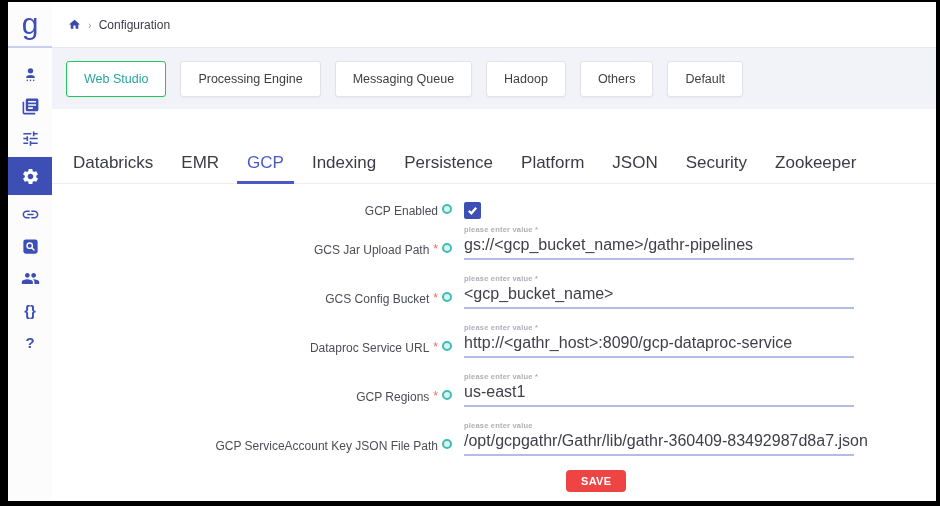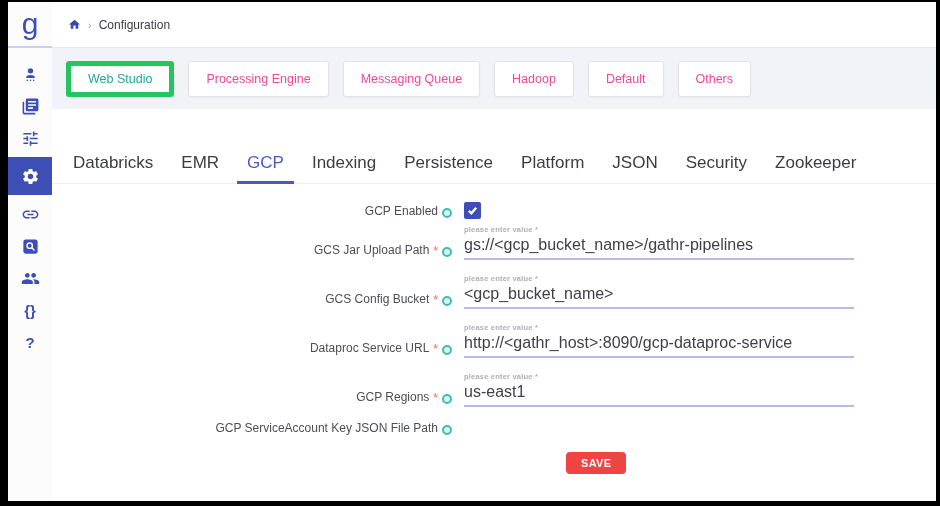--- a/index.html
+++ b/index.html
@@ -20,36 +20,36 @@
 
   
   .main { flex:1; display:flex; flex-direction:column; min-width:0; }
   .header { height:46px; background:#fff; display:flex; align-items:center; padding-left:16px; border-bottom:1px solid #e7e9f2; }
   .crumb { display:flex; align-items:center; gap:7px; font-size:12px; color:#3c3c46; }
   .crumb svg { width:13px; height:13px; fill:#3949ab; }
   .crumb .sep { color:#9a9aa5; font-size:11px; }
 
   .tabstrip { height:61px; background:#f2f3f8; display:flex; align-items:center; gap:14px; padding-left:14px; }
   .topbtn { background:#fff; border:1px solid #e2e2e8; border-radius:3px; height:36px; padding:0 17px;
-            font-size:12.5px; color:#ec4899; font-family:inherit; cursor:pointer; box-shadow:0 1px 2px rgba(0,0,0,0.04); }
-  .topbtn.active { border:5px solid #22c55e; color:#26a69a; }
+            font-size:12.5px; color:#404040; font-family:inherit; cursor:pointer; box-shadow:0 1px 2px rgba(0,0,0,0.04); }
+  .topbtn.active { border:1px solid #22c55e; color:#26a69a; }
 
   .content { flex:1; background:#fff; position:relative; overflow:hidden; }
 
   
   .subtabs { margin-top:44px; display:flex; padding-left:7px; border-bottom:1px solid #eeeef2; }
   .subtab { padding:0 14px 10px 14px; font-size:17px; color:#3c3c46; cursor:pointer; position:relative; }
   .subtab.active { color:#4a5ac4; }
   .subtab.active::after { content:""; position:absolute; left:4px; right:4px; bottom:-1px; height:3px; background:#4a5ac4; }
 
   
   .form { margin-top:18px; }
   .form-row { display:flex; align-items:flex-end; margin-bottom:14px; }
   .form-row.check-row { align-items:center; margin-bottom:6px; }
-  .label-cell { width:400px; text-align:right; font-size:12px; color:#4d4d57; display:flex; justify-content:flex-end; align-items:flex-end; gap:4px; padding-bottom:3px; }
+  .label-cell { width:400px; text-align:right; font-size:12px; color:#4d4d57; display:flex; justify-content:flex-end; align-items:flex-start; gap:4px; padding-bottom:3px; }
   .check-row .label-cell { padding-bottom:0; }
   .req { color:#f4695e; font-size:12px; line-height:1; }
   .info-dot { width:10px; height:10px; border:2px solid #3fbdb0; border-radius:50%; background:#d9f2ef; display:inline-block; flex-shrink:0; }
   .field-cell { width:390px; margin-left:12px; }
   .hint { font-size:7.5px; color:#aeaeb8; letter-spacing:.2px; margin-bottom:2px;font-weight:bold; }
   .value { font-size:16px; color:#3f3f49; padding-bottom:4px; border-bottom:2px solid #b3bbe6; white-space:nowrap; }
   .checkbox { width:17px; height:17px; background:#3d4eb5; border-radius:2px; display:flex; align-items:center; justify-content:center; cursor:pointer; }
   .checkbox svg { width:11px; height:11px; stroke:#fff; stroke-width:2.5; fill:none; }
 
   .save-row { margin-top:12px; padding-left:514px; }
@@ -124,22 +124,22 @@
         <span class="sep">›</span>
         <span>Configuration</span>
       </div>
     </div>
 
     <div class="tabstrip">
       <button class="topbtn active">Web Studio</button>
       <button class="topbtn">Processing Engine</button>
       <button class="topbtn">Messaging Queue</button>
       <button class="topbtn">Hadoop</button>
+      <button class="topbtn">Others</button>
       <button class="topbtn">Default</button>
-      <button class="topbtn">Others</button>
     </div>
 
     <div class="content">
 
       <div class="subtabs">
         <div class="subtab">Databricks</div>
         <div class="subtab">EMR</div>
         <div class="subtab active">GCP</div>
         <div class="subtab">Indexing</div>
         <div class="subtab">Persistence</div>
@@ -211,20 +211,24 @@
             <div class="hint">please enter value *</div>
             <div class="value">us-east1</div>
           </div>
         </div>
 
         <div class="form-row">
           <div class="label-cell">
             <span>GCP ServiceAccount Key JSON File Path</span>
             <span class="info-dot"></span>
           </div>
+          <div class="field-cell">
+            <div class="hint">please enter value</div>
+            <div class="value">/opt/gcpgathr/Gathr/lib/gathr-360409-83492987d8a7.json</div>
+          </div>
         </div>
 
         <div class="save-row">
           <button class="save-btn">SAVE</button>
         </div>
 
       </div>
     </div>
   </div>
 </div>

